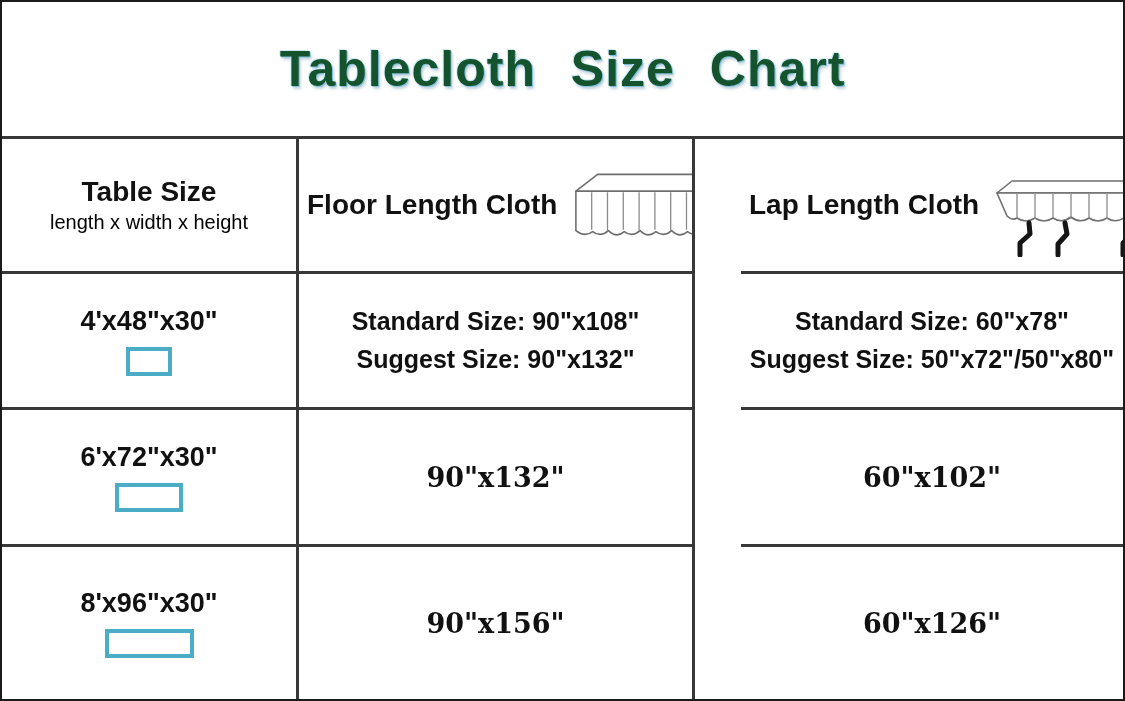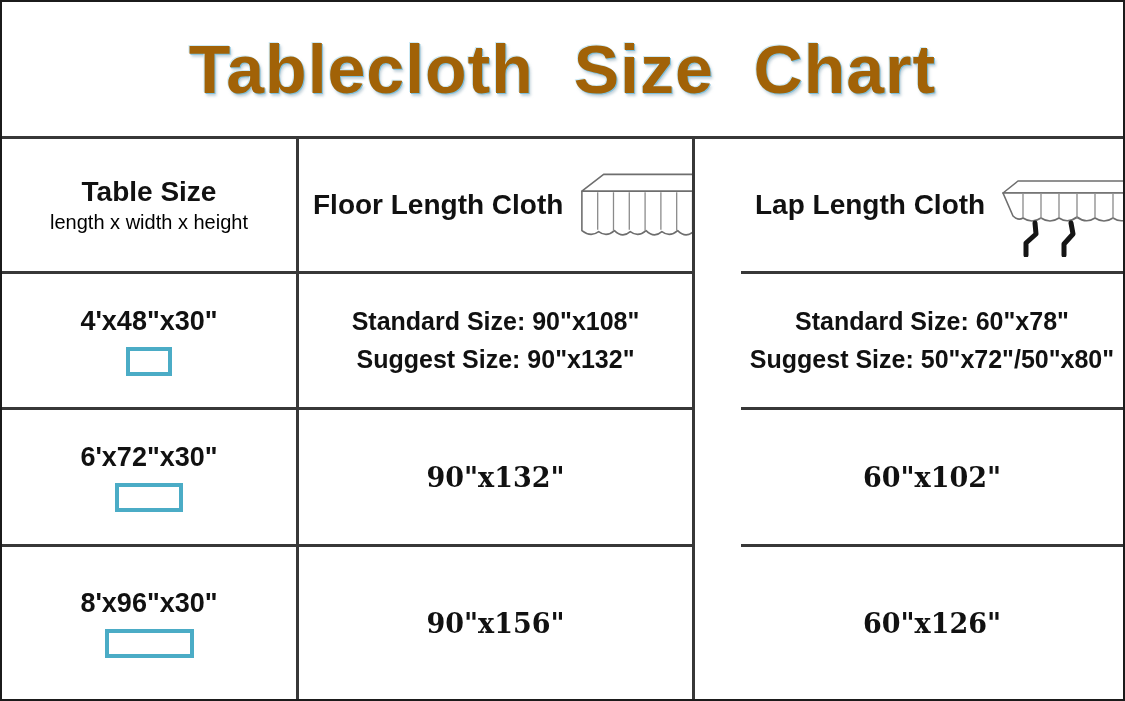--- a/index.html
+++ b/index.html
@@ -26,40 +26,40 @@
   }
   .cell.last-col { border-right:none;margin-left:46px; }
   .cell.last-row { border-bottom:none; }
 
   
   .title-cell {
     grid-column:1 / 4;
     border-right:none;
   }
   .chart-title {
-    font-size:68px;
+    font-size:50px;
     font-weight:700;
     letter-spacing:1px;
     word-spacing:20px;
-    color:#a16207;
+    color:#14532d;
     text-shadow:
       -1px -1px 0 #cdeaf5,
        1px  1px 0 #7fc0dc,
        2px  3px 3px rgba(140,170,185,.55);
   }
 
   
   .col-head { flex-direction:column; }
   .head-title { font-size:28px; font-weight:700; color:#111; line-height:1.15; }
   .head-sub   { font-size:20px; color:#000000; margin-top:2px; }
 
   .head-flex {
     flex-direction:row;
     justify-content:flex-start;
-    padding:0 6px 0 14px;
+    padding:0 6px 0 8px;
     gap:10px;
   }
   .head-flex .head-title { white-space:nowrap; }
   .cloth-art { flex:none; }
 
   
   .size-cell { flex-direction:column; }
   .size-text { font-size:27px; font-weight:700; color:#111; }
   .footprint {
     border:4px solid #4BACC6;

